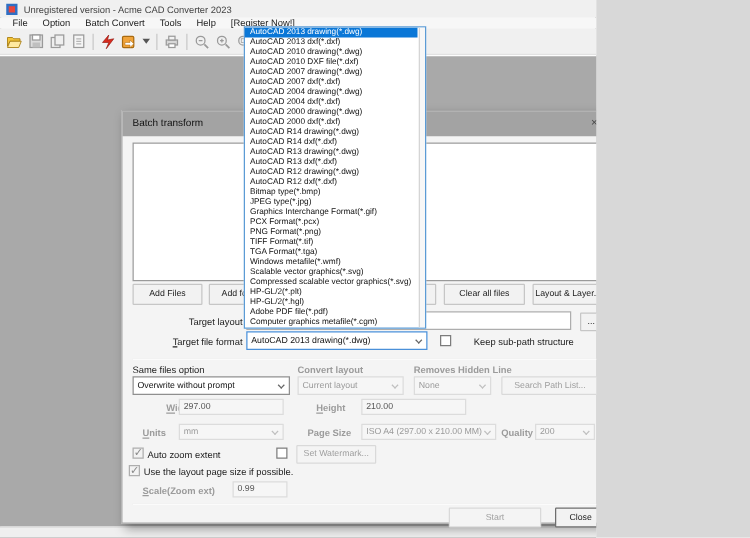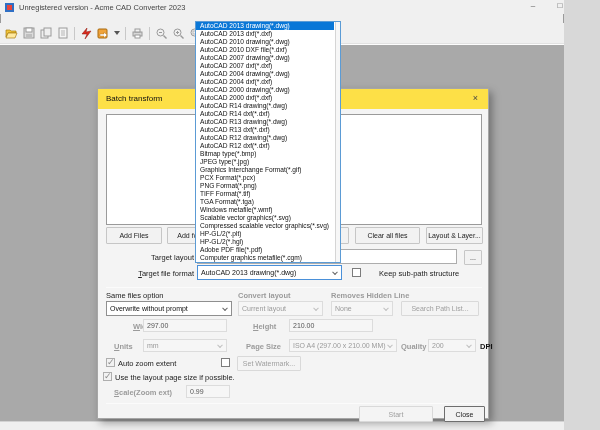--- a/index.html
+++ b/index.html
@@ -1,17 +1,17 @@
 <!DOCTYPE html>
 <html><head>
 <meta charset="utf-8">
 <style>
   * { margin:0; padding:0; box-sizing:border-box; }
   body { background:#d8d8d8; font-family:"Liberation Sans", sans-serif; }
-  .app { position:relative; width:564px; height:430px; background:#f0f0f0; overflow:hidden;
+  .app { position:relative; width:477px; height:430px; background:#f0f0f0; overflow:hidden;
          box-shadow:inset 0 0 0 1px #9a9a9a; font-family:"Liberation Sans", sans-serif; }
 
   
   .titlebar { position:absolute; left:0; top:0; width:600px; height:14px; background:#f0f0f0; }
   .app-icon { position:absolute; left:5px; top:3px; width:9px; height:9px; }
   .app-icon .b1{ position:absolute; left:0; top:0; width:9px; height:9px; background:#2f6fc4; }
   .app-icon .b2{ position:absolute; left:2px; top:2px; width:5px; height:5px; background:#e8453c; }
   .title-text { position:absolute; left:19px; top:3px; font-size:7.5px; color:#444; white-space:nowrap; }
   .win-controls { position:absolute; right:8px; top:1px; display:flex; gap:17px; color:#555; font-size:8px; }
   .win-controls span { width:10px; text-align:center; cursor:default; }
@@ -26,21 +26,21 @@
   .tb-sep { width:1px; height:13px; background:#c8c8c8; margin:0 3px; }
   .tb-caret { width:0; height:0; border-left:3px solid transparent; border-right:3px solid transparent; border-top:4px solid #555; margin:0 2px; }
 
   
   .workspace { position:absolute; left:0; top:44px; width:600px; height:377px; background:#a9a9a9; border-top:1px solid #fdfdfd; }
   .statusbar { position:absolute; left:0; bottom:0; width:600px; height:9px; background:#efefef; border-top:1px solid #d2d2d2; }
 
   
   .dialog { position:absolute; left:97px; top:88px; width:392px; height:331px; background:#f4f4f4;
             border:1px solid #a6a6a6; box-shadow:3px 4px 8px rgba(0,0,0,.35); z-index:5; }
-  .dlg-title { position:absolute; left:0; top:0; width:100%; height:20px; background:#fde047; }
+  .dlg-title { position:absolute; left:0; top:0; width:100%; height:20px; background:#a3a3a3; }
   .dlg-title-text { position:absolute; left:8px; top:5px; font-size:8px; color:#111; }
   .dlg-close { position:absolute; right:10px; top:4px; font-size:9px; color:#444; cursor:default; }
   .listbox { position:absolute; left:8px; top:25px; width:376px; height:111px; background:#fff; border:1px solid #9a9a9a; }
 
   .btn { position:absolute; height:17px; background:#f2f2f2; border:1px solid #c6c6c6; border-radius:1px;
          font-size:7px; color:#222; display:flex; align-items:center; justify-content:center; white-space:nowrap; overflow:hidden; }
   .btn.small { height:15px; }
   .btn.disabled { color:#9f9f9f; border-color:#d9d9d9; background:#f4f4f4; }
   .btn.default { border-color:#6e6e6e; }
 
@@ -88,20 +88,29 @@
         <div class="b2"></div>
       </div>
     <div class="title-text">Unregistered version - Acme CAD Converter 2023</div>
     <div class="win-controls">
       <span>–</span>
       <span>□</span>
       <span>×</span>
     </div>
   </div>
 
+  <div class="menubar">
+
+  <span class="menu-item">File</span>
+      <span class="menu-item">Option</span>
+      <span class="menu-item">Batch Convert</span>
+      <span class="menu-item">Tools</span>
+      <span class="menu-item">Help</span>
+      <span class="menu-item">[Register Now!]</span>
+    </div>
 
   <div class="toolbar">
     <span class="tb-icon">
       <svg width="13" height="13" viewBox="0 0 13 13">
           <path d="M1 3h4l1 1h5v2H3L1 10z" fill="#f3c53a" stroke="#a87d10" stroke-width=".7"></path>
           <path d="M3 6h9l-2 5H1z" fill="#ffe9a0" stroke="#a87d10" stroke-width=".7"></path>
         </svg>
     </span>
     <span class="tb-icon">
       <svg width="12" height="12" viewBox="0 0 12 12">

